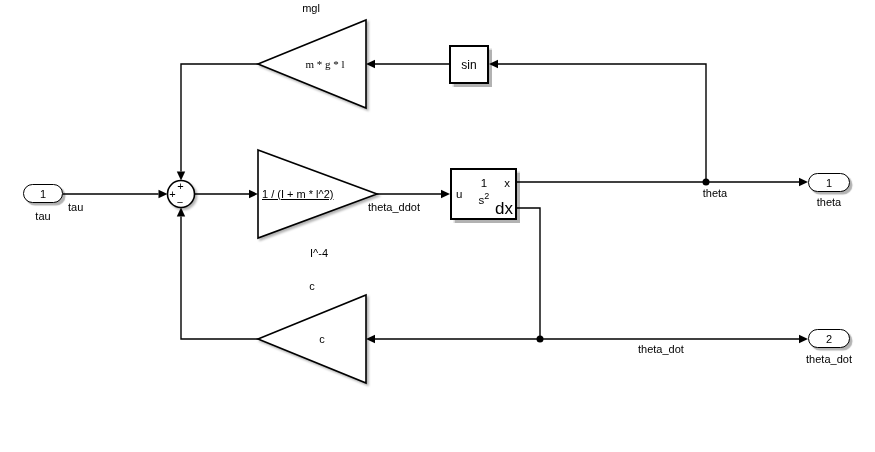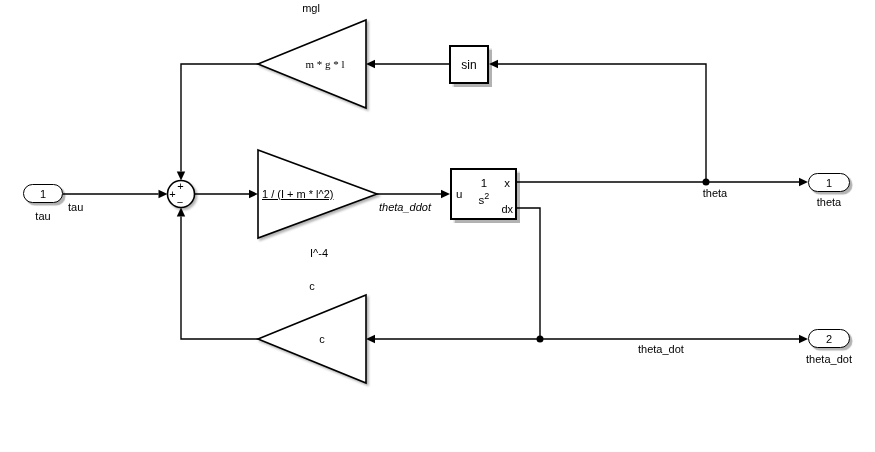--- a/index.html
+++ b/index.html
@@ -20,21 +20,21 @@
   }
   .port-block { border:1.6px solid #000; border-radius:10px; font-size:11px; }
   .label { position:absolute; font-size:11px; line-height:13px; white-space:nowrap; }
   .center { text-align:center; }
   .sign { position:absolute; font-size:11px; line-height:11px; transform:translate(-50%,-50%); }
   .intg-u { position:absolute; left:4px; top:50%; transform:translateY(-50%); font-size:11.5px; }
   .intg-frac { position:absolute; left:23px; top:7px; width:18px; text-align:center; font-size:11.5px; line-height:13px; }
   .intg-frac .bar { border-top:1.4px solid #000; margin:1px 0 0 0; height:0; }
   .intg-frac sup { font-size:9px; }
   .intg-x  { position:absolute; right:5px; top:7px;  font-size:11.5px; line-height:12px; }
-  .intg-dx { position:absolute; right:2px; top:33px; font-size:11px; line-height:12px; }
+  .intg-dx { position:absolute; right:2px; top:33px; font-size:17px; line-height:12px; }
   .equation { position:absolute; left:150px; top:424px; width:403px; text-align:center;
               font-size:12px; line-height:15px; white-space:nowrap; }
 </style>
 </head>
 <body>
 
 <div class="canvas">
 
   <svg class="wire-layer" viewBox="0 0 875 452">
 
@@ -75,21 +75,21 @@
   <span class="sign" style="left:180px; top:201.5px;">−</span>
 
   <div class="block port-block" style="left:23px; top:184px; width:40px; height:19px;">
     <span>1</span>
   </div>
   <div class="label center" style="left:23px; top:210px; width:40px;">tau</div>
   <div class="label" style="left:68px; top:201px;">tau</div>
 
   <div class="label" style="left:262px; top:188px;text-decoration:underline;">1 / (I + m * l^2)</div>
   <div class="label center" style="left:289px; top:247px; width:60px;">I^-4</div>
-  <div class="label" style="left:379px; top:201px;font-style:italic;">theta_ddot</div>
+  <div class="label" style="left:368px; top:201px;">theta_ddot</div>
 
   <div class="block" style="left:450px; top:168px; width:67px; height:52px;">
     <span class="intg-u">u</span>
     <span class="intg-frac">
       <span>1</span>
       <span class="bar"></span>
       <span><span>s</span><sup>2</sup></span>
     </span>
     <span class="intg-x">x</span>
     <span class="intg-dx">dx</span>

